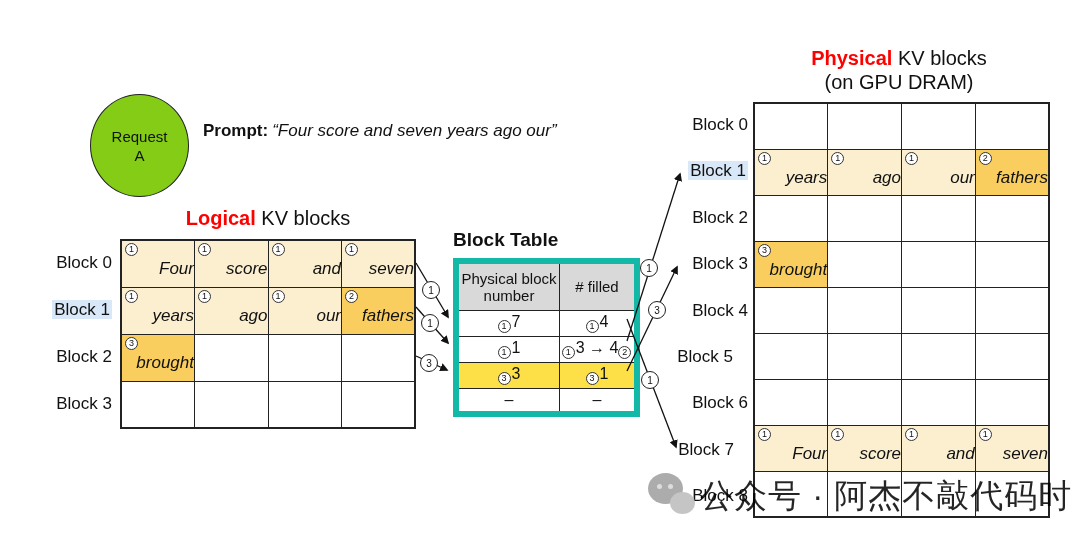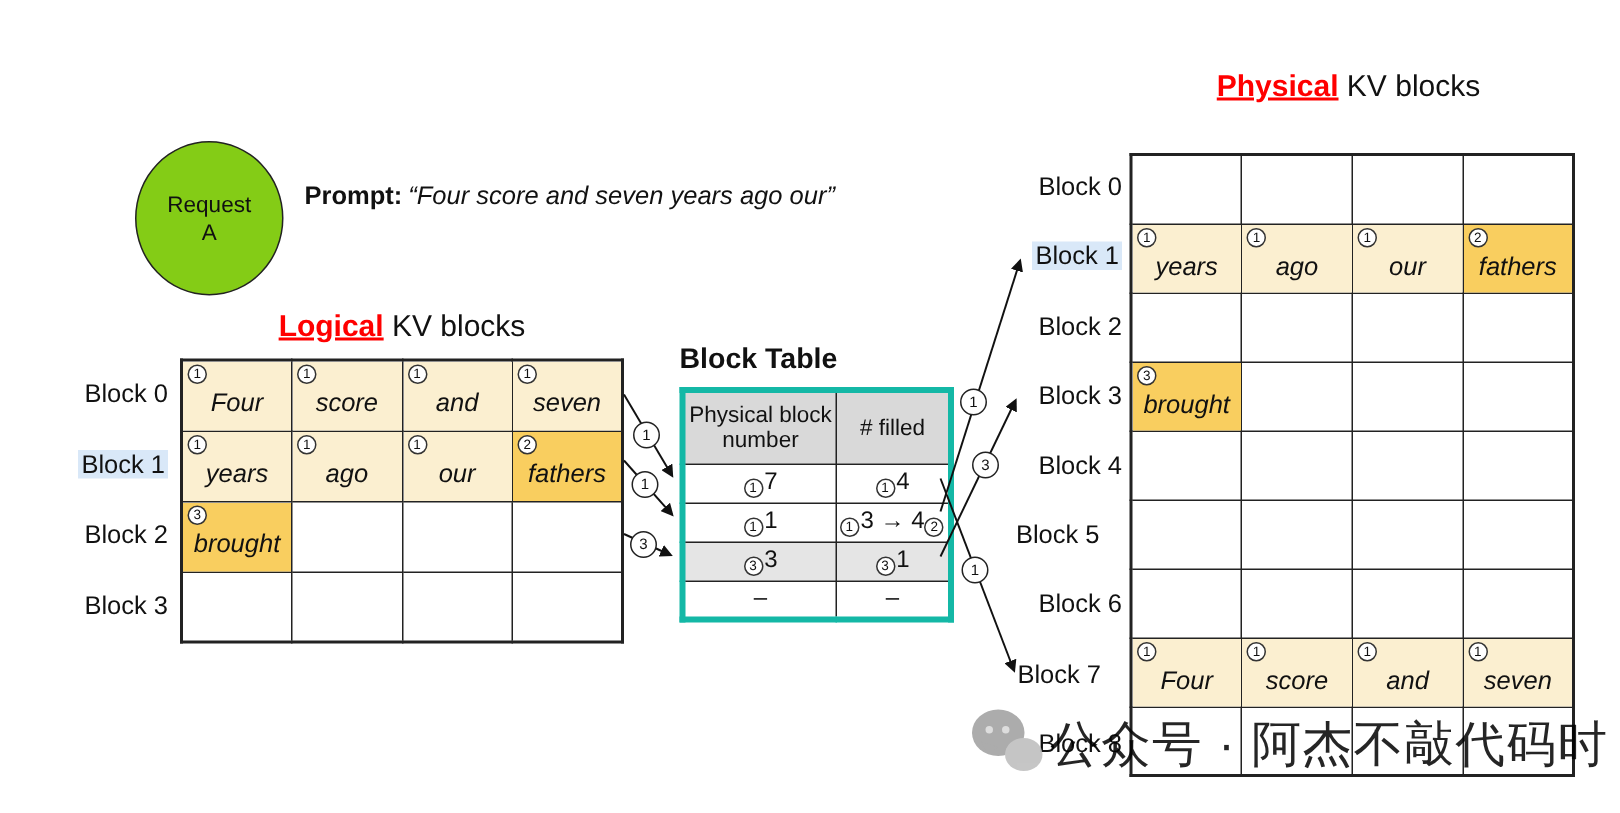--- a/index.html
+++ b/index.html
@@ -18,21 +18,21 @@
     font-size:15px;line-height:19px;text-align:center;
   }
 
   
   .prompt-block{left:203px;top:118px;font-size:17px;line-height:25px;}
   .prompt-block b{margin-right:4px;}
   .prompt-block i{font-style:italic;}
 
   
   .sec-title{font-size:20px;text-align:center;}
-  .accent{color:#FF0000;font-weight:bold;text-decoration:underline;}
+  .accent{color:#FF0000;font-weight:bold;}
   .logical-title{left:120px;top:207px;width:296px;}
   .physical-title{left:748px;top:46px;width:302px;line-height:24px;}
   .bt-title{left:453px;top:229px;width:174px;font-weight:bold;font-size:19px;text-align:left;}
 
   
   .rowlab{font-size:17px;text-align:right;}
   .rowlab .hl{background:#D9E8F8;padding:0 2px;}
 
   
   table.kv{border-collapse:collapse;table-layout:fixed;position:absolute;background:#fff;}
@@ -46,30 +46,30 @@
   .physical-kv tr{height:46px;}
 
   .ctag{
     display:inline-flex;align-items:center;justify-content:center;
     width:13px;height:13px;border:1px solid #333;border-radius:50%;
     background:#fff;font-size:9px;line-height:1;font-style:normal;
     box-sizing:border-box;
   }
   .ctag:empty{display:none;}
   .kvtag{position:absolute;left:3px;top:2px;}
-  .kvw{display:block;text-align:center;padding-top:11px;font-style:italic;font-size:17px;line-height:18px;}
+  .kvw{display:block;text-align:right;padding-top:11px;font-style:italic;font-size:17px;line-height:18px;}
   .kvw:empty{display:none;}
 
   
-  table.bt{border-collapse:collapse;table-layout:fixed;position:absolute;left:453px;top:258px;width:174px;background:#fff;border:4px solid #14b8a6;}
+  table.bt{border-collapse:collapse;table-layout:fixed;position:absolute;left:453px;top:258px;width:174px;background:#fff;border:6px solid #14b8a6;}
   table.bt td{border:1px solid #222;text-align:center;vertical-align:middle;padding:0;}
   .bt-head{background:#D9D9D9;font-size:15px;line-height:17px;height:49px;}
   .bt-row{height:26px;font-size:16px;}
   .bt-row .ctag{margin-right:1px;vertical-align:-2px;}
-  .bt-gray td{background:#e5e5e5;}
+  .bt-gray td{background:#fde047;}
   .btv{font-size:16px;}
 
   
   .acirc{
     width:16px;height:16px;border:1px solid #222;border-radius:50%;background:#fff;
     display:flex;align-items:center;justify-content:center;font-size:10px;z-index:5;
   }
 
   svg.arrows{position:absolute;left:0;top:0;pointer-events:none;z-index:4;}
 
@@ -185,20 +185,21 @@
   </tr>
   <tr class="bt-row">
     <td><span class="btv">–</span></td>
     <td><span class="btv">–</span></td>
   </tr>
 </tbody>
   </table>
 
 <div class="abs sec-title physical-title">
   <div><span class="accent">Physical</span><span> KV blocks</span></div>
+  <div>(on GPU DRAM)</div>
 </div>
 
 <div class="abs rowlab" style="left:658px;top:102px;width:90px;line-height:46px;"><span>Block 0</span></div>
 <div class="abs rowlab" style="left:658px;top:148px;width:90px;line-height:46px;"><span class="hl">Block 1</span></div>
 <div class="abs rowlab" style="left:658px;top:195px;width:90px;line-height:46px;"><span>Block 2</span></div>
 <div class="abs rowlab" style="left:658px;top:241px;width:90px;line-height:46px;"><span>Block 3</span></div>
 <div class="abs rowlab" style="left:658px;top:288px;width:90px;line-height:46px;"><span>Block 4</span></div>
 <div class="abs rowlab" style="left:643px;top:334px;width:90px;line-height:46px;"><span>Block 5</span></div>
 <div class="abs rowlab" style="left:658px;top:380px;width:90px;line-height:46px;"><span>Block 6</span></div>
 <div class="abs rowlab" style="left:644px;top:427px;width:90px;line-height:46px;"><span>Block 7</span></div>

